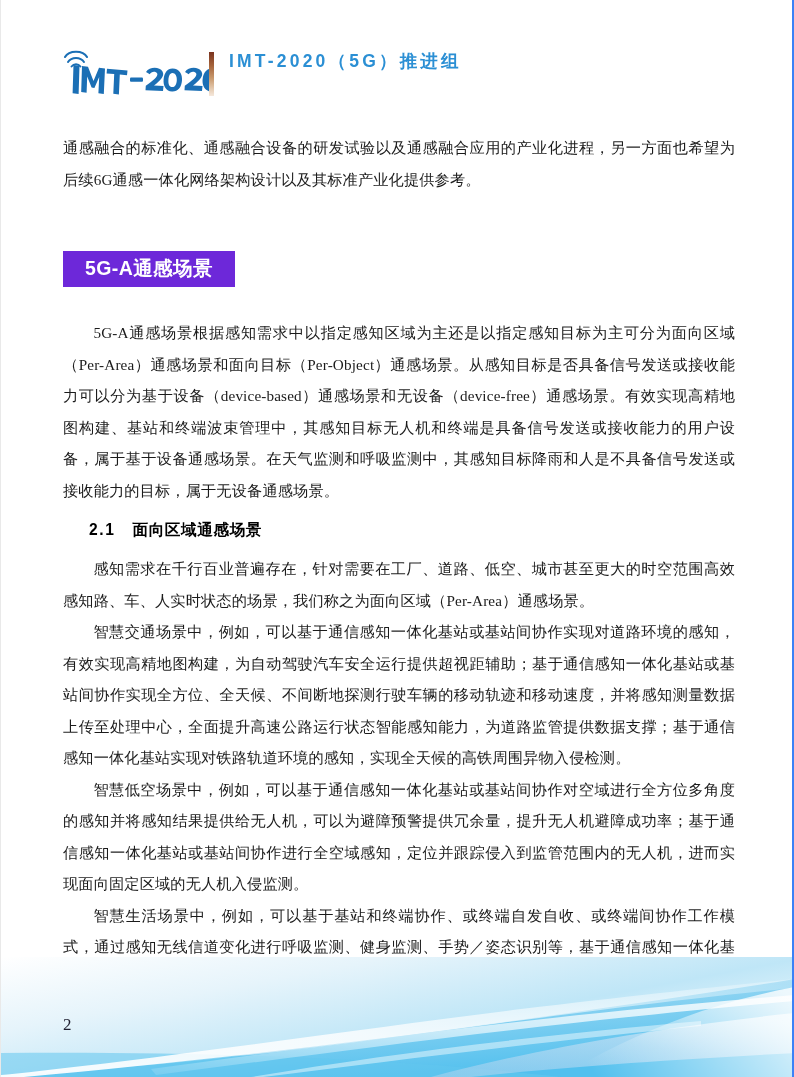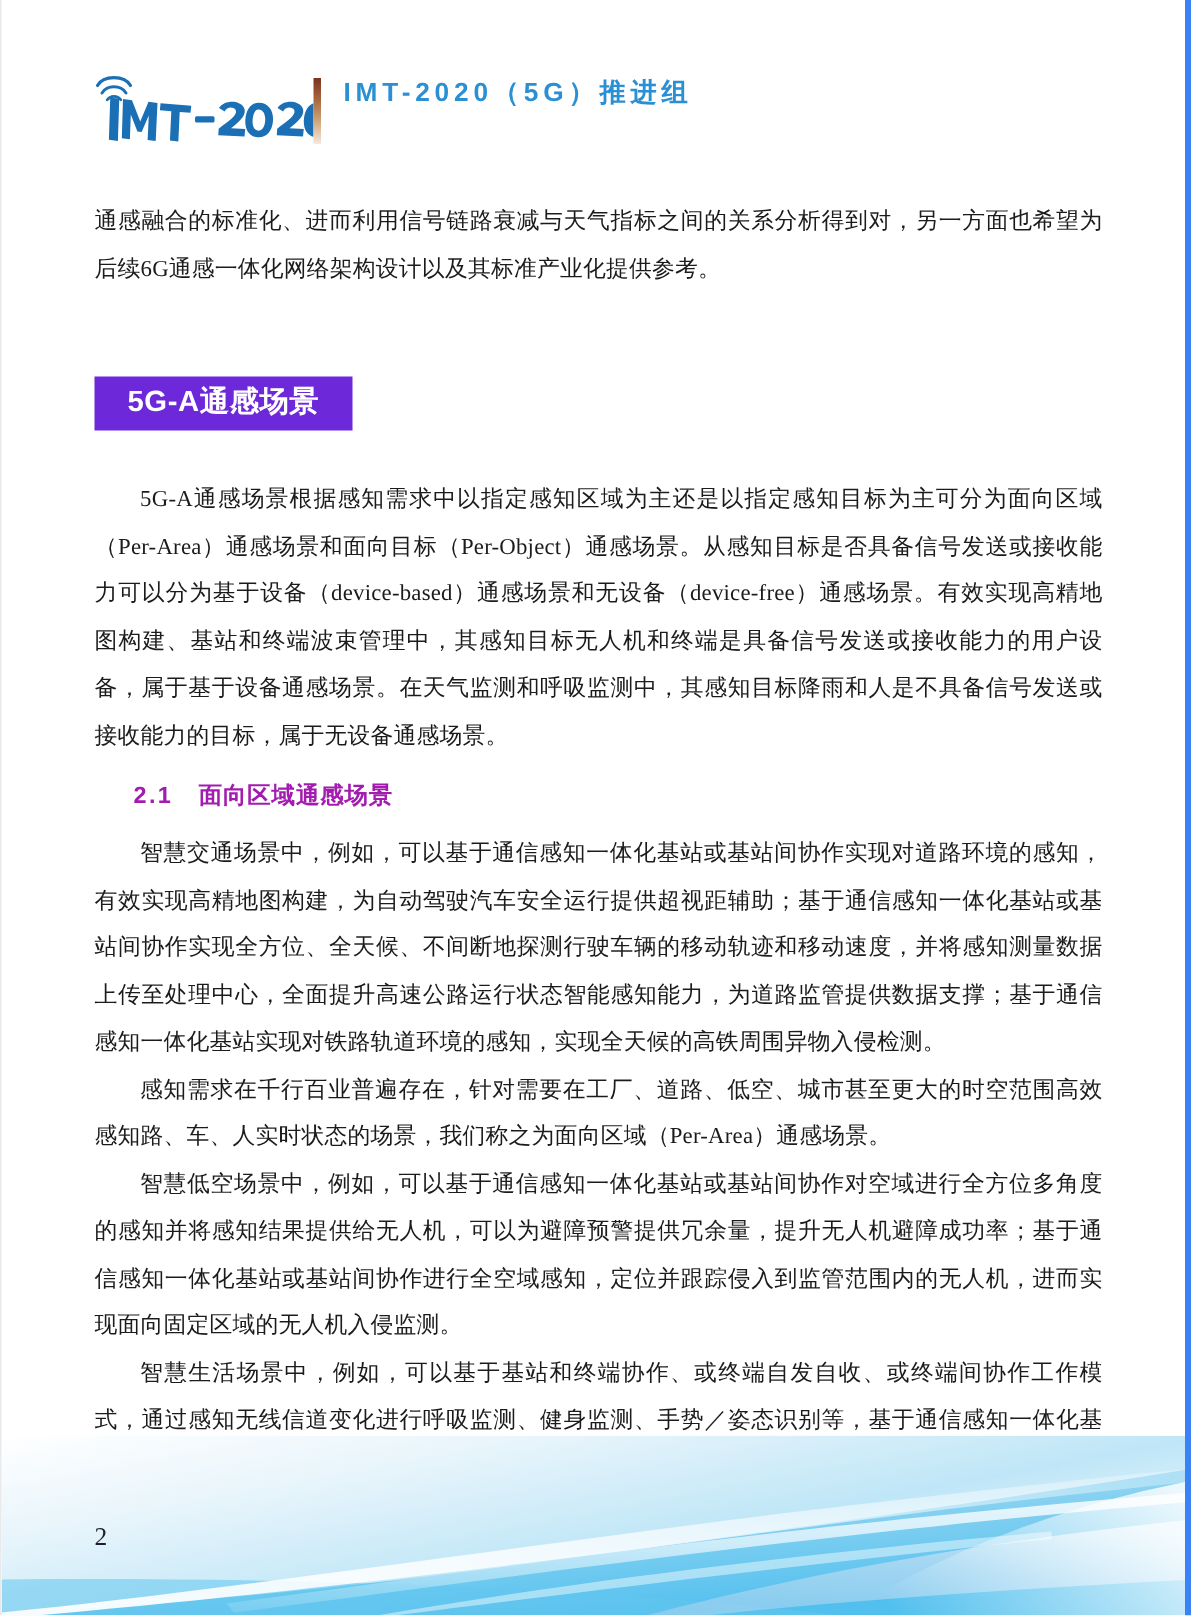--- a/index.html
+++ b/index.html
@@ -9,21 +9,21 @@
   }
   .page {
     position: relative;
     width: 794px;
     height: 1077px;
     background: #ffffff;
     overflow: hidden;
     font-family: "Liberation Serif", "DejaVu Serif", serif;
     box-sizing: border-box;
     border-left: 1px solid #e9e9e9;
-    border-right: 4px solid #3b82f6;
+    border-right: 2px solid #3b82f6;
   }
 
   
   .header {
     position: absolute;
     left: 0; top: 0;
     width: 794px;
     height: 112px;
   }
   .logo-wrap {
@@ -103,21 +103,21 @@
     letter-spacing: 0.4px;
     padding: 5px 22px 7px 22px;
     line-height: 24px;
   }
 
   
   .subsection {
     font-family: "Liberation Sans", "DejaVu Sans", sans-serif;
     font-size: 15.6px;
     font-weight: bold;
-    color: #a21caf;
+    color: #000000;
     letter-spacing: 0.6px;
     margin: 0;
     padding-left: 26px;
   }
   .subsection .num { letter-spacing: 1.6px; }
   .subsection .sep { display: inline-block; width: 17px; }
 
   
   .footer {
     position: absolute;
@@ -178,42 +178,42 @@
 
     <div class="header-divider"></div>
 
     <div class="header-text">
       <div class="header-title-cn">IMT-2020（5G）推进组</div>
     </div>
   </div>
 
   <div class="content">
 
-    <p class="para">通感融合的标准化、进而利用信号链路衰减与天气指标之间的关系分析得到对，另一方面也希望为后续6G通感一体化网络架构设计以及其标准产业化提供参考。</p>
+    <p class="para">通感融合的标准化、通感融合设备的研发试验以及通感融合应用的产业化进程，另一方面也希望为后续6G通感一体化网络架构设计以及其标准产业化提供参考。</p>
 
     <div class="gap-a"></div>
 
     <div>
       <span class="section-banner">5G-A通感场景</span>
     </div>
 
     <div class="gap-b"></div>
 
     <p class="para indent">5G-A通感场景根据感知需求中以指定感知区域为主还是以指定感知目标为主可分为面向区域（Per-Area）通感场景和面向目标（Per-Object）通感场景。从感知目标是否具备信号发送或接收能力可以分为基于设备（device-based）通感场景和无设备（device-free）通感场景。有效实现高精地图构建、基站和终端波束管理中，其感知目标无人机和终端是具备信号发送或接收能力的用户设备，属于基于设备通感场景。在天气监测和呼吸监测中，其感知目标降雨和人是不具备信号发送或接收能力的目标，属于无设备通感场景。</p>
 
     <div style="height:14px"></div>
 
     <p class="subsection">
       <span class="num">2.1</span><span class="sep"></span><span>面向区域通感场景</span>
     </p>
 
     <div style="height:12px"></div>
 
+    <p class="para indent">感知需求在千行百业普遍存在，针对需要在工厂、道路、低空、城市甚至更大的时空范围高效感知路、车、人实时状态的场景，我们称之为面向区域（Per-Area）通感场景。</p>
     <p class="para indent">智慧交通场景中，例如，可以基于通信感知一体化基站或基站间协作实现对道路环境的感知，有效实现高精地图构建，为自动驾驶汽车安全运行提供超视距辅助；基于通信感知一体化基站或基站间协作实现全方位、全天候、不间断地探测行驶车辆的移动轨迹和移动速度，并将感知测量数据上传至处理中心，全面提升高速公路运行状态智能感知能力，为道路监管提供数据支撑；基于通信感知一体化基站实现对铁路轨道环境的感知，实现全天候的高铁周围异物入侵检测。</p>
-    <p class="para indent">感知需求在千行百业普遍存在，针对需要在工厂、道路、低空、城市甚至更大的时空范围高效感知路、车、人实时状态的场景，我们称之为面向区域（Per-Area）通感场景。</p>
     <p class="para indent">智慧低空场景中，例如，可以基于通信感知一体化基站或基站间协作对空域进行全方位多角度的感知并将感知结果提供给无人机，可以为避障预警提供冗余量，提升无人机避障成功率；基于通信感知一体化基站或基站间协作进行全空域感知，定位并跟踪侵入到监管范围内的无人机，进而实现面向固定区域的无人机入侵监测。</p>
     <p class="para indent">智慧生活场景中，例如，可以基于基站和终端协作、或终端自发自收、或终端间协作工作模式，通过感知无线信道变化进行呼吸监测、健身监测、手势／姿态识别等，基于通信感知一体化基站或基站间协作，测量通信链路中的信号链路衰减、进而利用信号链路衰减与天气指标之间的关系分析得到对</p>
   </div>
 
   <div class="footer">
     <svg viewBox="0 0 794 120" preserveAspectRatio="none">
       <defs>
         <linearGradient id="gradSky" x1="0" y1="0" x2="0.55" y2="1">
           <stop offset="0%" stop-color="#ffffff"></stop>
           <stop offset="18%" stop-color="#ddf0fa"></stop>

